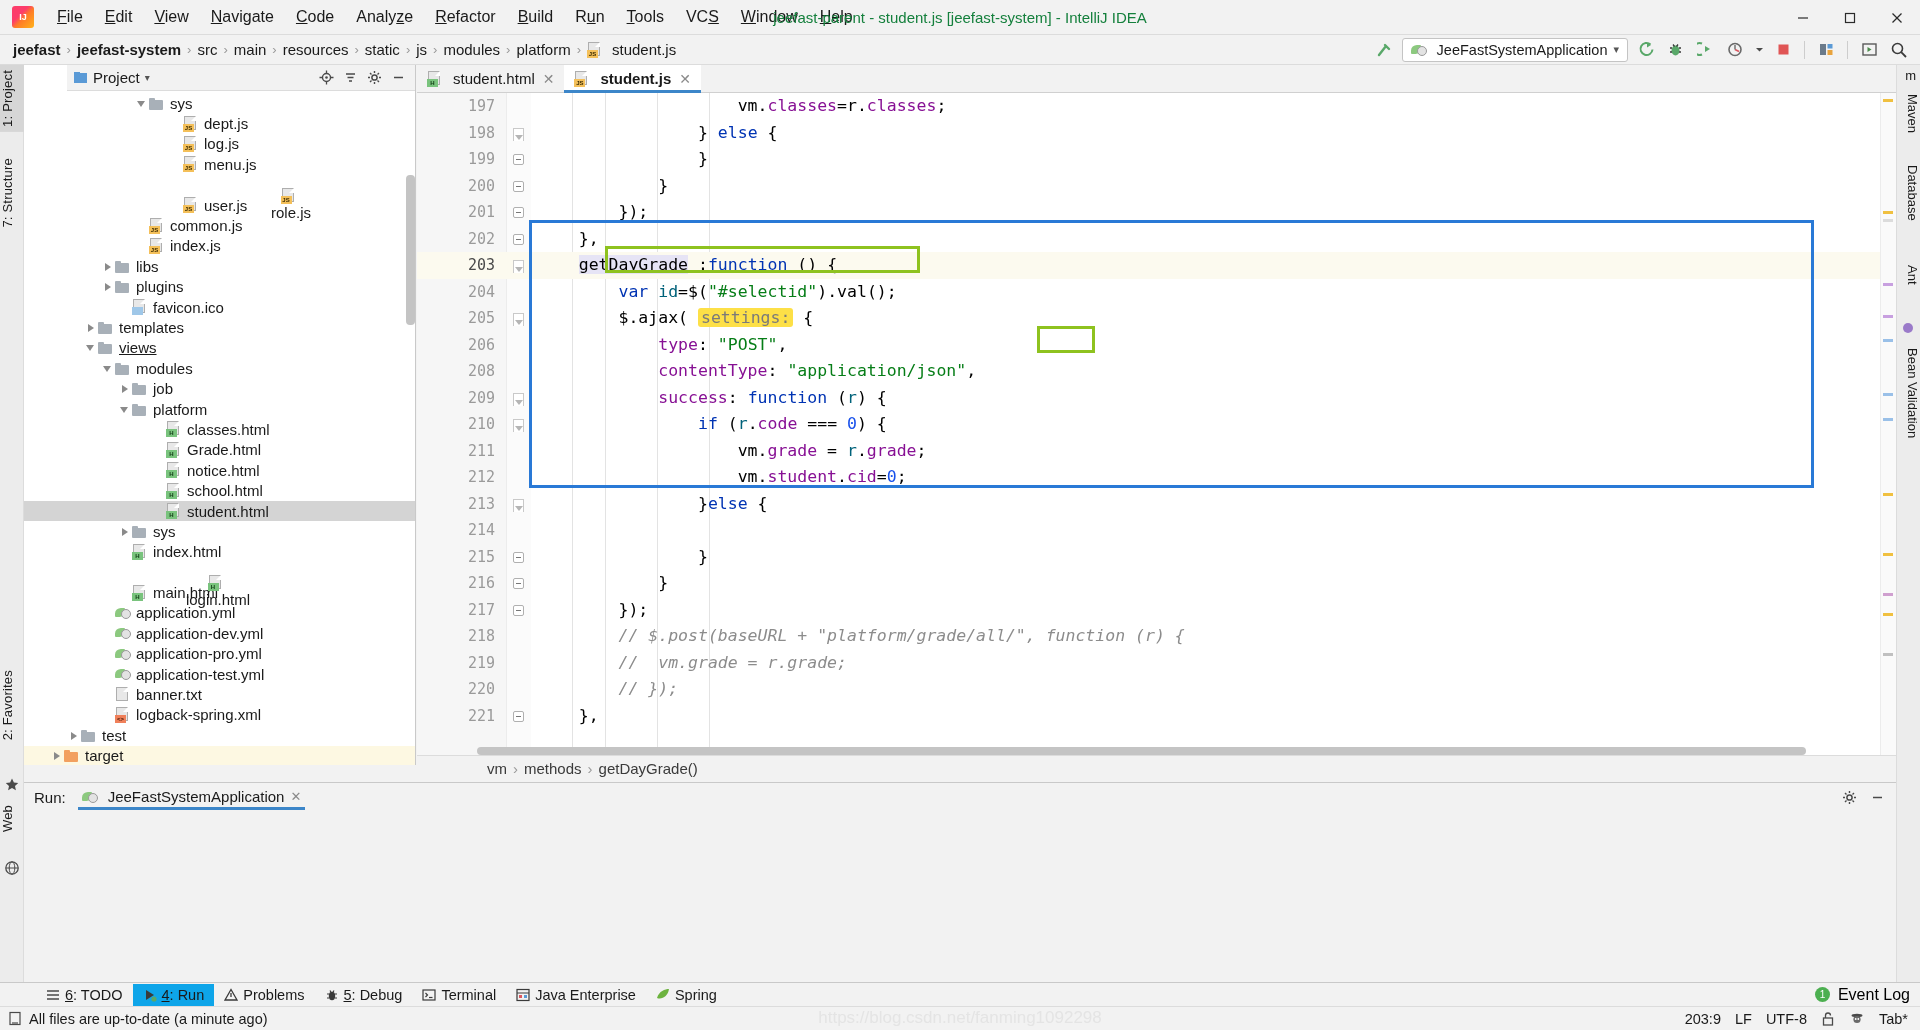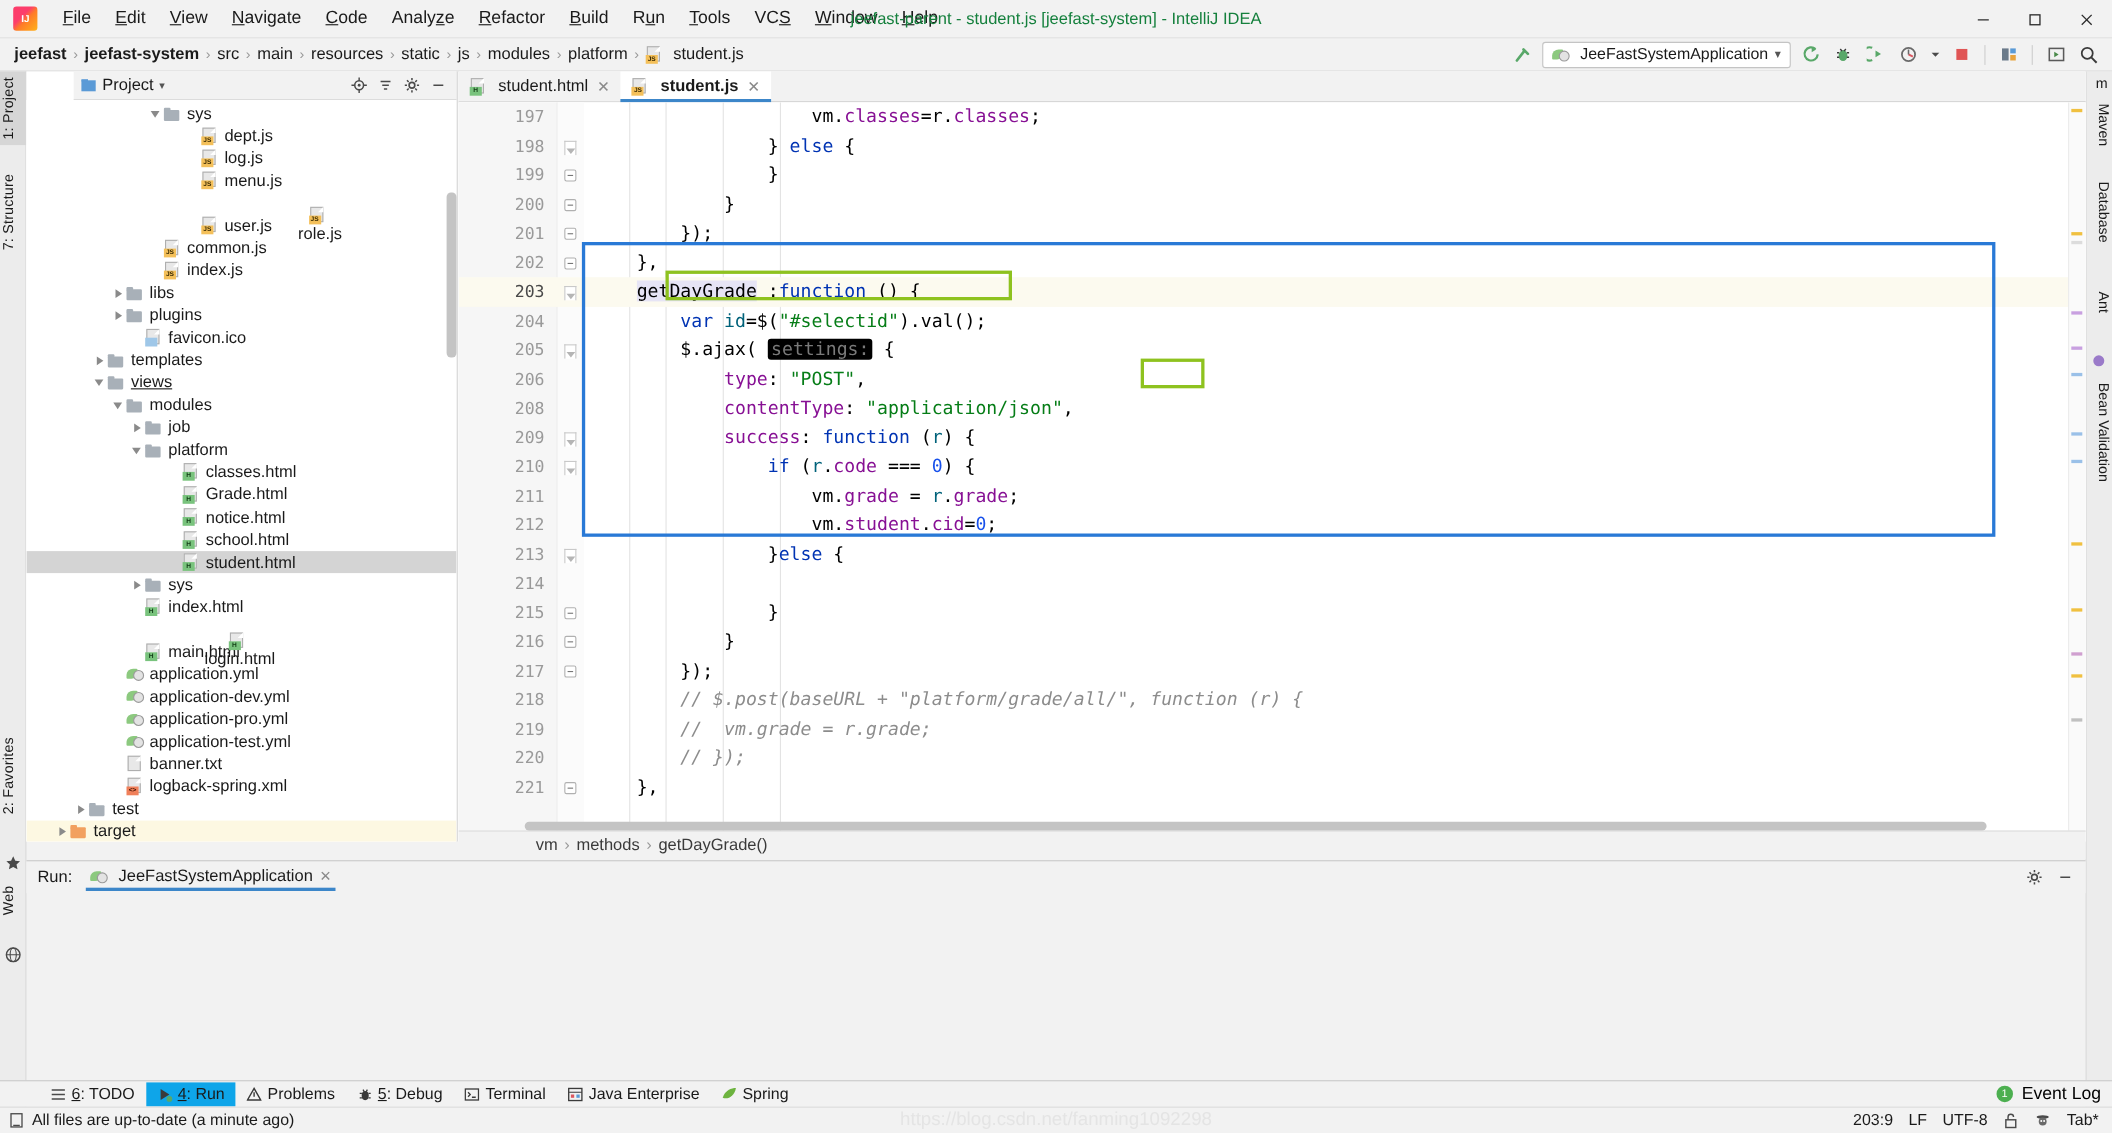--- a/index.html
+++ b/index.html
@@ -252,21 +252,21 @@
 
   
   .kw  { color: #0033b3; font-weight: 400; }
   .str { color: #067d17; }
   .num { color: #1750eb; }
   .prop{ color: #871094; }
   .fn  { color: #00627a; }
   .ident{ color: #000000; }
   .cmt { color: #8c8c8c; font-style: italic; }
   .param-hint {
-    background: #000000; color: #7a7a7a; border-radius: 3px; padding: 0 3px; font-style: normal;
+    background: #fde047; color: #7a7a7a; border-radius: 3px; padding: 0 3px; font-style: normal;
   }
   .nameHL { background: #e6e4f5; }
 
   
   .blue-box {
     position: absolute; border: 3px solid #2979d6; pointer-events: none;
   }
   .green-box {
     position: absolute; border: 3px solid #8ec21f; pointer-events: none;
   }

